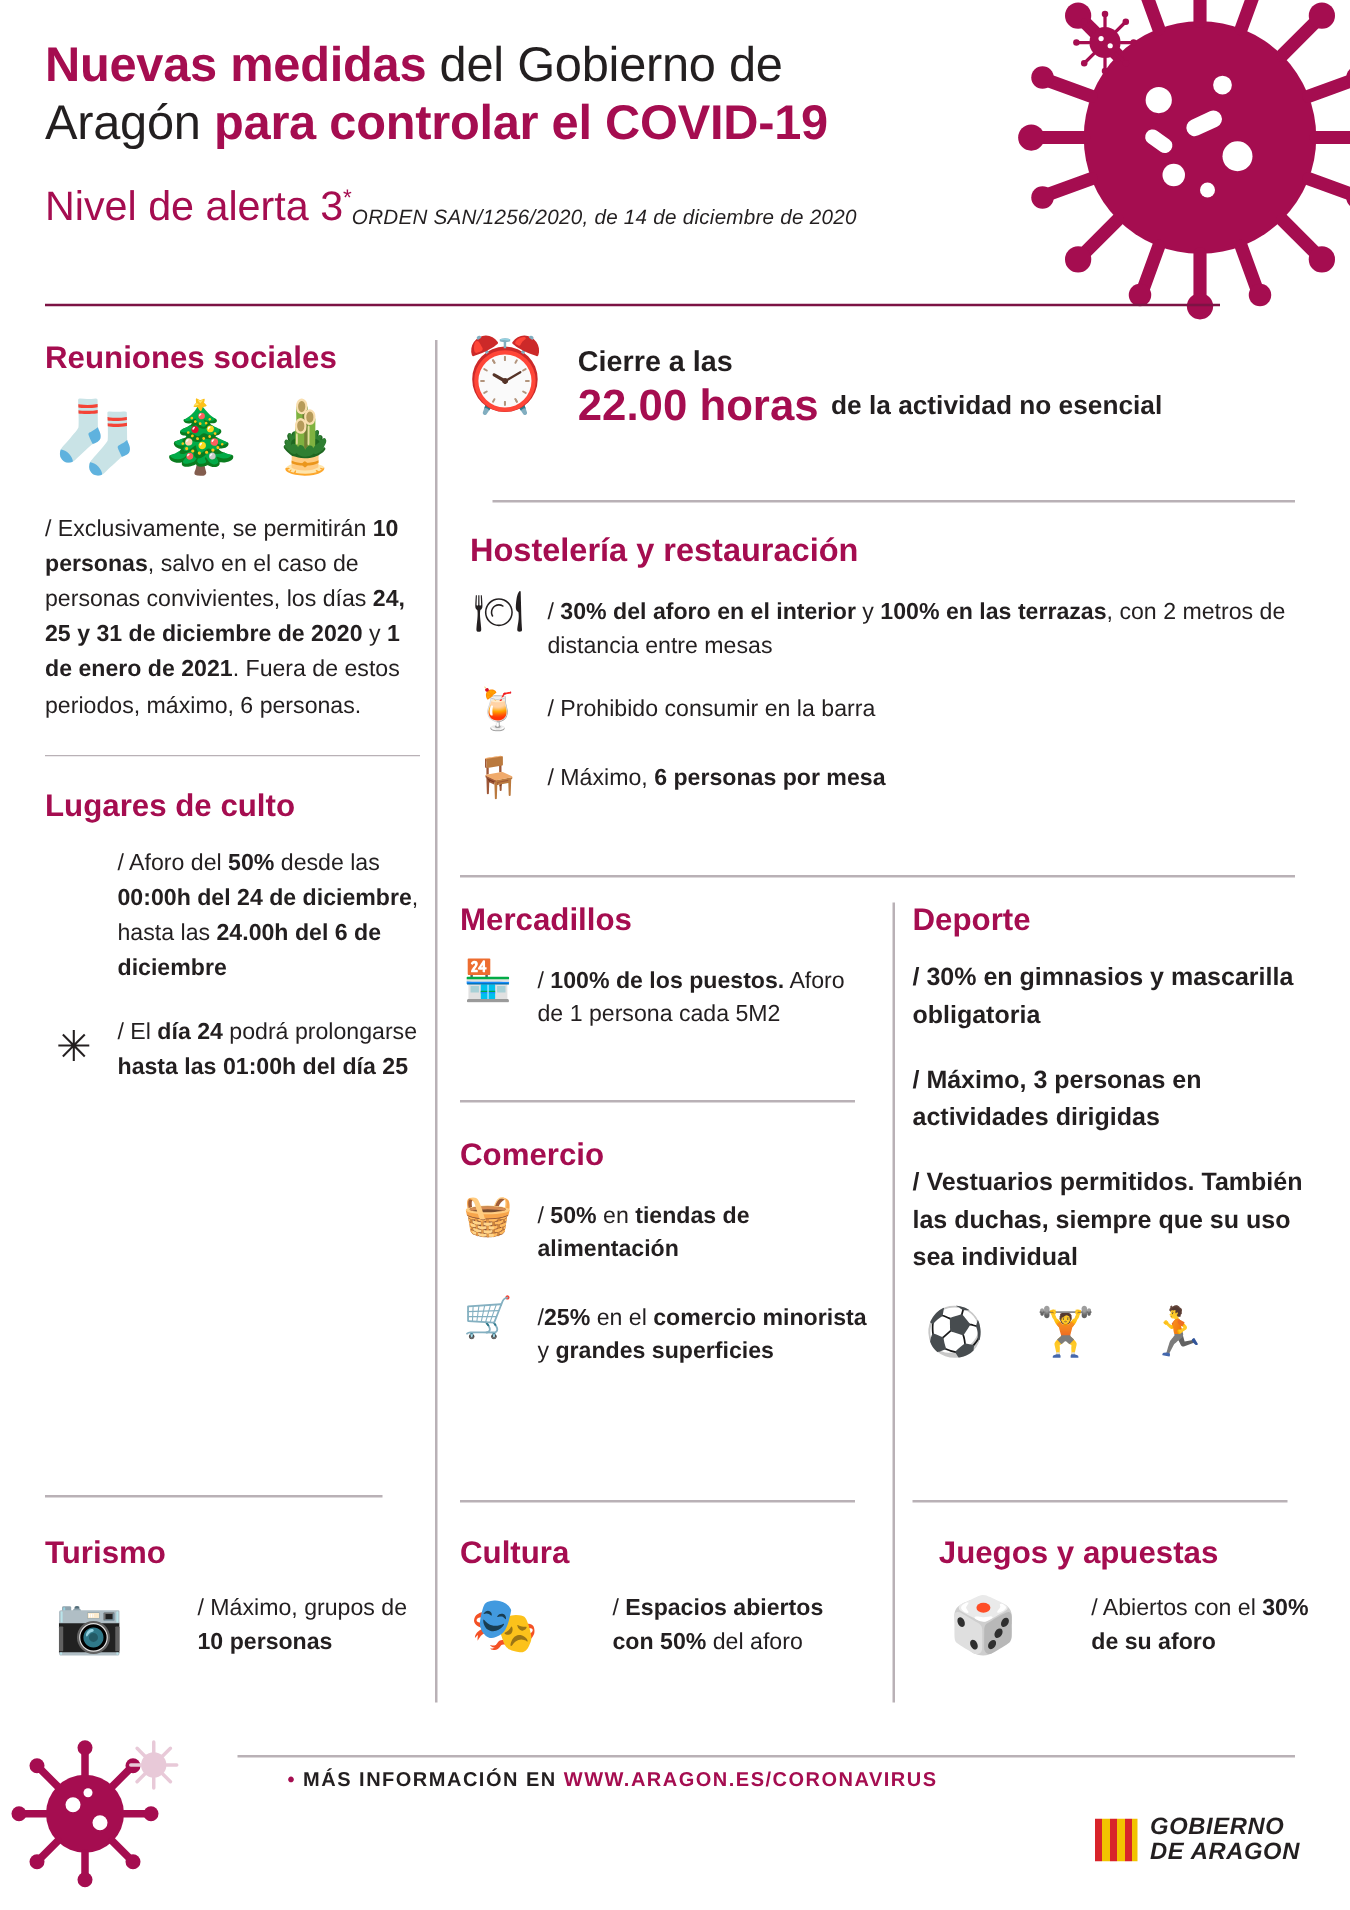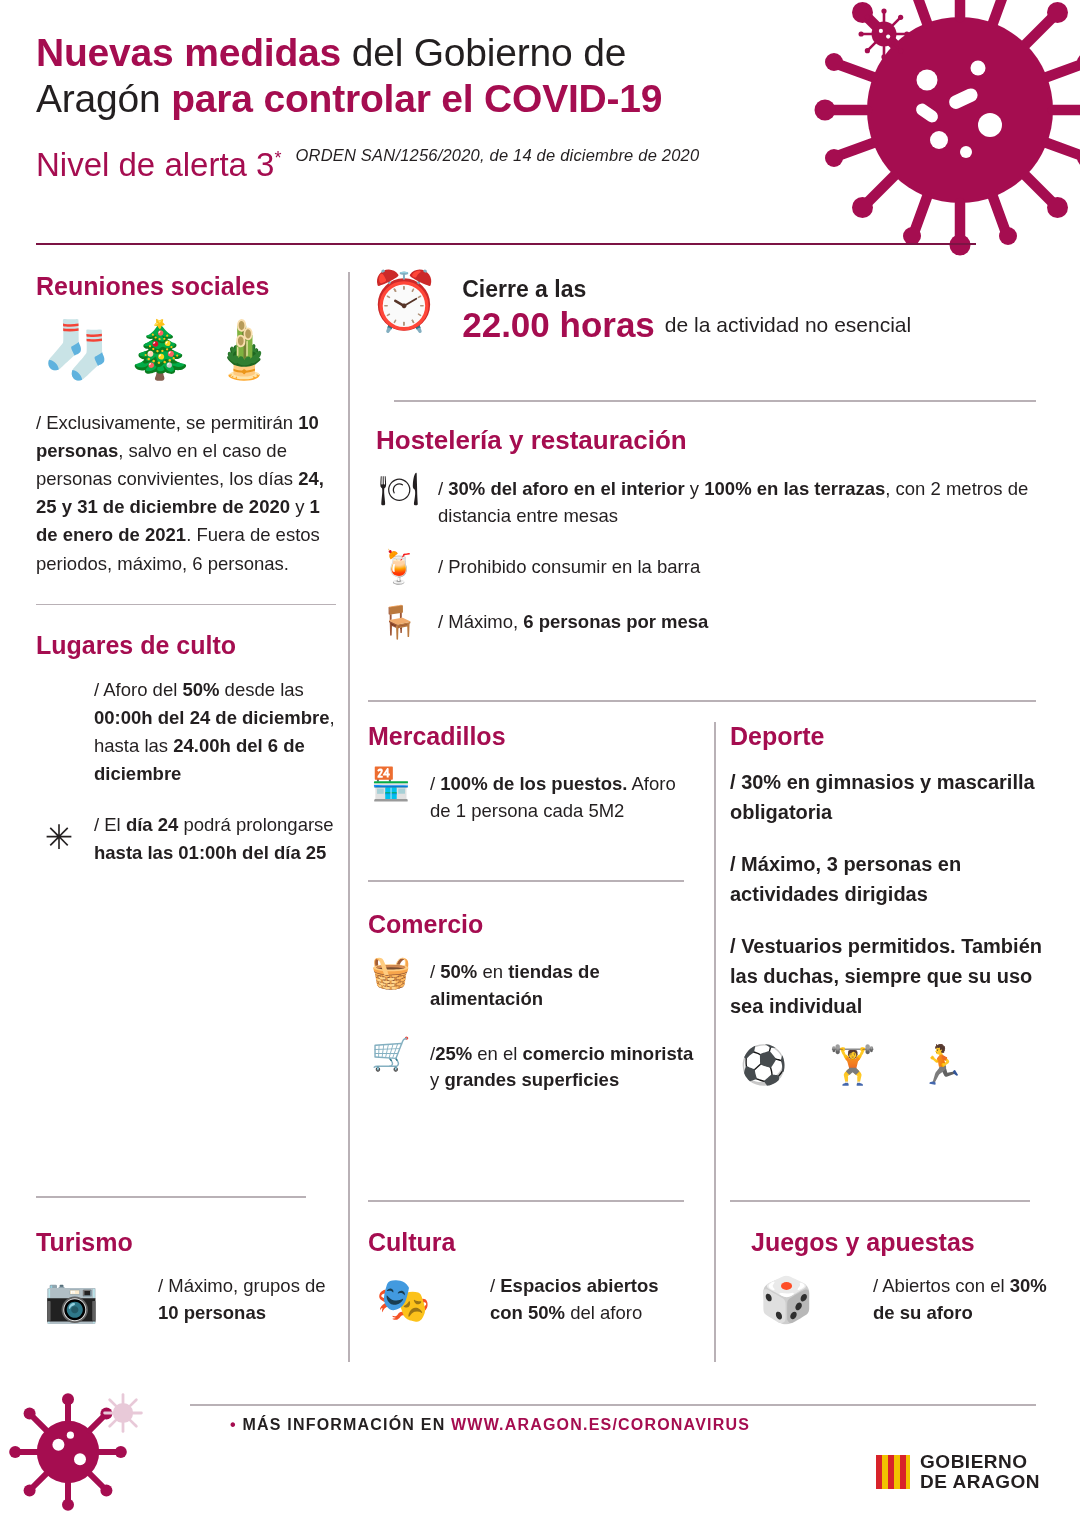--- a/index.html
+++ b/index.html
@@ -16,21 +16,21 @@
   
   .virus-big { position: absolute; top: -40px; right: -30px; }
   .virus-small-top { position: absolute; top: 8px; right: 170px; }
   .virus-bl { position: absolute; bottom: 12px; left: 8px; }
   .virus-bl2 { position: absolute; bottom: 88px; left: 100px; }
 
   
   .header { position: absolute; left: 36px; top: 30px; width: 860px; }
   .title { font-size: 39px; line-height: 1.18; font-weight: 400; color: #231f20; letter-spacing: -0.2px; }
   .title .mg { color: #a50d50; font-weight: bold; }
-  .subtitle-row { margin-top: 24px; display: flex; align-items: flex-start; gap: 14px; }
+  .subtitle-row { margin-top: 24px; display: flex; align-items: flex-end; }
   .alert-level { font-size: 33px; color: #a50d50; font-weight: 400; }
   .alert-level sup { font-size: 18px; }
   .order-ref { font-size: 16.5px; font-style: italic; color: #231f20; letter-spacing: 0.2px; }
 
   .hr-main { position: absolute; left: 36px; top: 243px; width: 940px; height: 2px; background: #7c1344; }
 
   
   .col { position: absolute; }
   .col-left { left: 36px; top: 272px; width: 300px; }
 
@@ -48,21 +48,21 @@
 
   .rule { height: 1.5px; background: #b9b1b6; margin: 26px 0; }
 
   
   .clock-block { position: absolute; left: 368px; top: 272px; width: 668px; display: flex; gap: 22px; align-items: flex-start; }
   .clock-icon { font-size: 58px; line-height: 1; }
   .clock-text { padding-top: 4px; }
   .cierre { font-size: 23px; font-weight: bold; color: #231f20; }
   .hora-line { display: flex; align-items: center; gap: 10px; margin-top: 2px; }
   .hora { font-size: 35px; font-weight: bold; color: #a50d50; }
-  .hora-sub { font-size: 21px; font-weight: normal; color: #231f20; }
+  .hora-sub { font-size: 21px; font-weight: bold; color: #231f20; }
 
   .hr-mid1 { position: absolute; left: 394px; top: 400px; width: 642px; height: 1.5px; background: #b9b1b6; }
 
   
   .hosteleria { position: absolute; left: 376px; top: 425px; width: 662px; }
   .item { display: flex; gap: 16px; align-items: flex-start; margin-bottom: 20px; }
   .item .ic { font-size: 32px; line-height: 1.1; width: 46px; text-align: center; flex: 0 0 46px; }
   .item .tx { font-size: 18.5px; line-height: 1.45; padding-top: 4px; }
   .hr-mid2 { position: absolute; left: 368px; top: 700px; width: 668px; height: 1.5px; background: #b9b1b6; }
 
@@ -87,21 +87,21 @@
   .bot-item { display: flex; gap: 14px; align-items: center; margin-top: 14px; }
   .bot-item .ic { font-size: 44px; flex: 0 0 72px; text-align: center; }
   .bot-item .tx { font-size: 18.5px; line-height: 1.45; margin-left: 36px; }
 
   
   .hr-footer { position: absolute; left: 190px; top: 1404px; width: 846px; height: 1.5px; background: #b9b1b6; }
   .footer-note { position: absolute; left: 230px; top: 1416px; font-size: 16px; letter-spacing: 1.2px; color: #231f20; font-weight: bold; }
   .footer-note .url { color: #a50d50; }
   .footer-note .dot { color: #a50d50; }
 
-  .gob-logo { position: absolute; right: 40px; bottom: 36px; display: flex; align-items: center; gap: 10px; }
+  .gob-logo { position: absolute; right: 40px; bottom: 36px; display: flex; align-items: center; gap: 10px; font-style: italic; }
   .gob-flag { width: 34px; height: 34px; background:
       repeating-linear-gradient(to right, #d8232a 0 6px, #f2c200 6px 12px); }
   .gob-text { font-size: 19px; font-weight: bold; letter-spacing: 0.5px; line-height: 1.05; color: #231f20; }
 
   
   .xmas-icons { display: flex; gap: 14px; align-items: flex-end; font-size: 56px; margin: 6px 0 26px 6px; }
   .culto-item { display: flex; gap: 12px; align-items: flex-start; }
   .culto-item .ic { font-size: 34px; flex: 0 0 46px; text-align: center; padding-top: 6px; }
 </style>
 </head>

